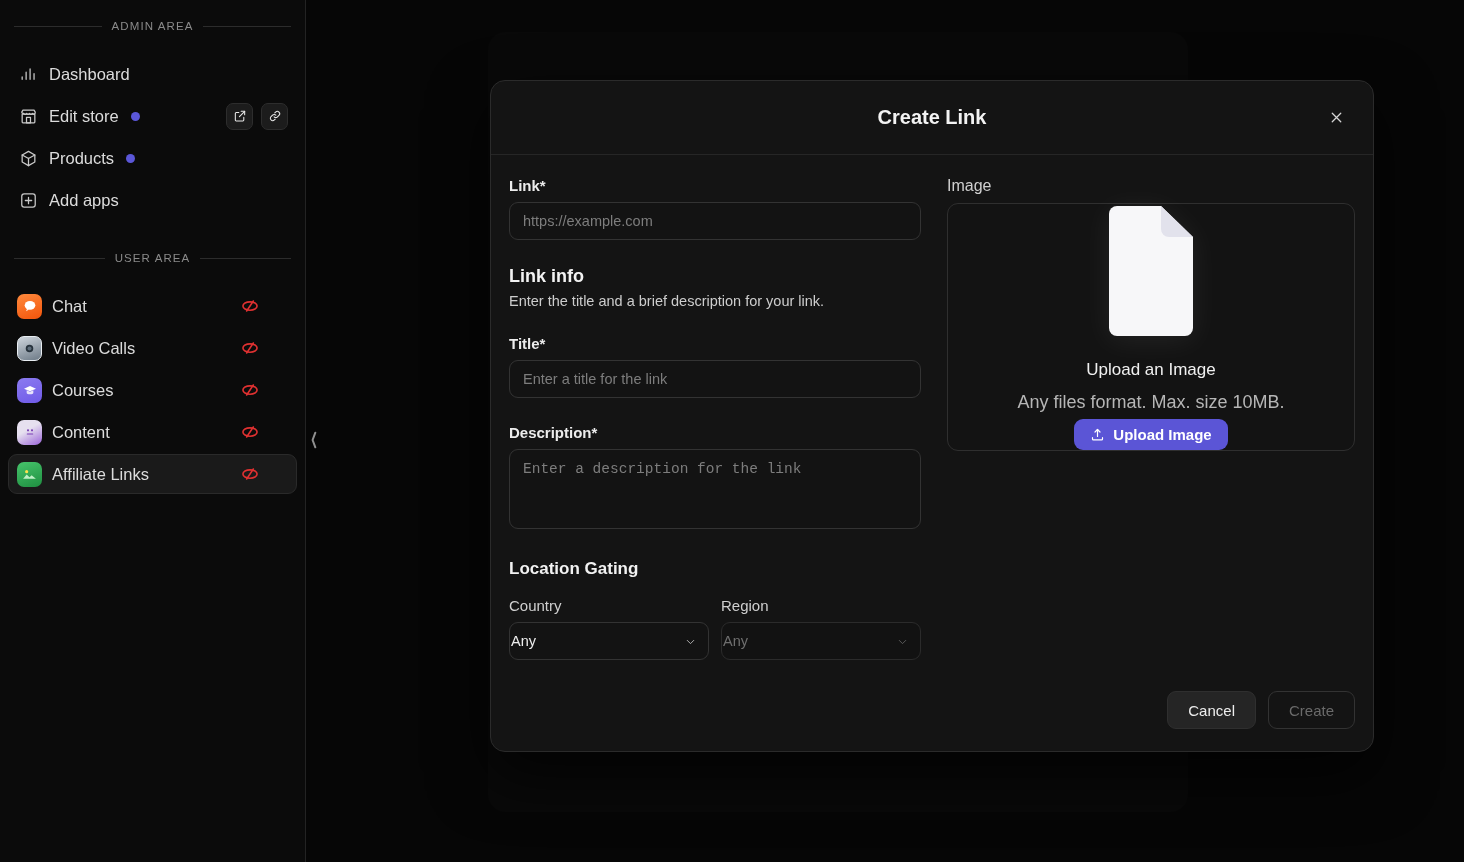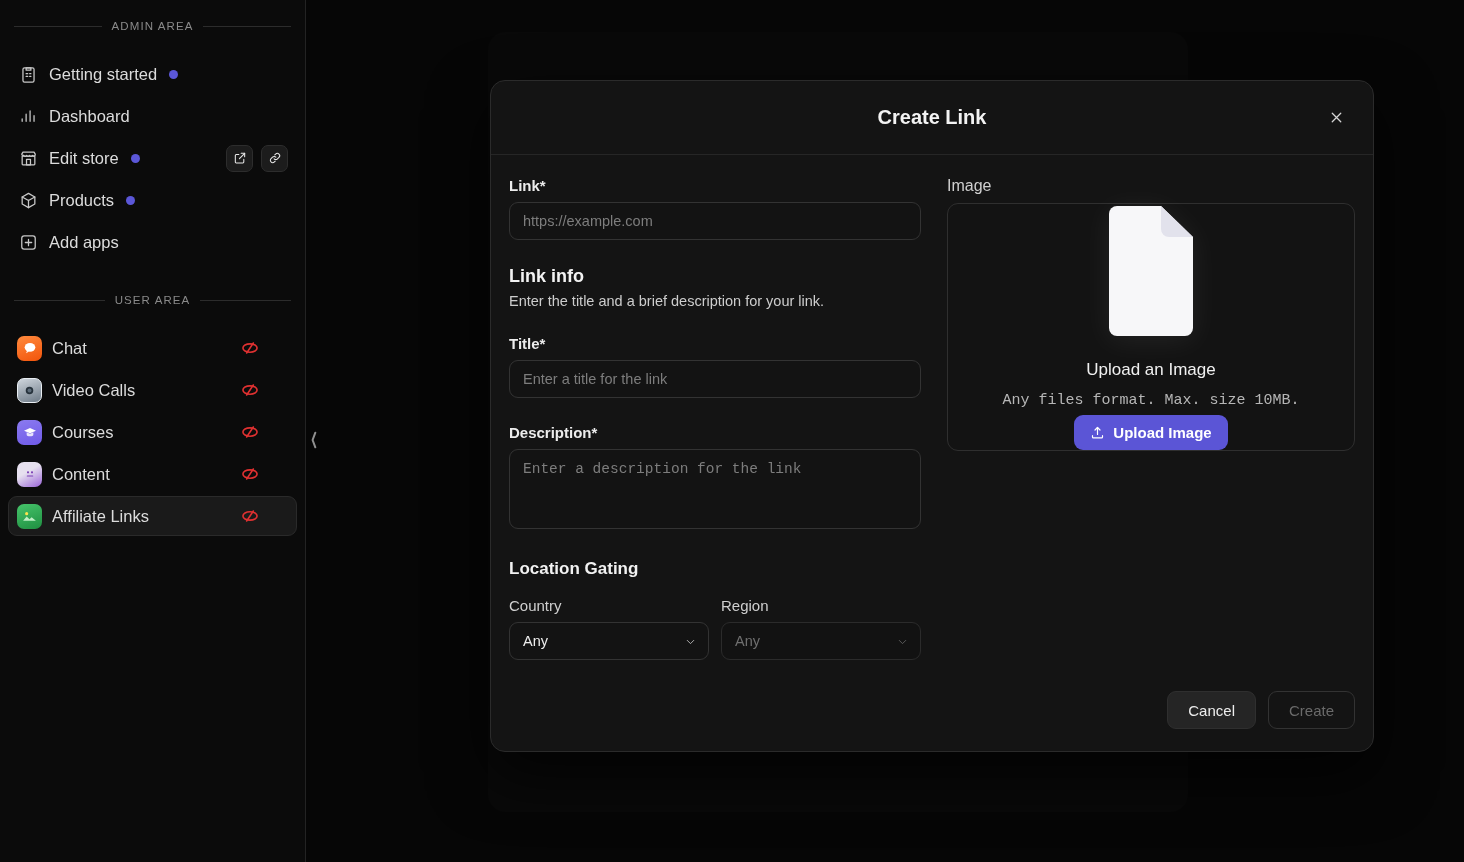--- a/index.html
+++ b/index.html
@@ -156,21 +156,21 @@
   .section-sub { font-size: 14.5px; color: #cdcdcd; margin-top: 6px; }
 
   .gate-row { display: flex; gap: 12px; }
   .gate-col { width: 200px; }
   .select-wrap { position: relative; }
   .select {
     width: 100%; height: 38px;
     background: #131313;
     border: 1px solid #333333;
     border-radius: 9px;
-    padding: 0 34px 0 13px;
+    padding: 0 34px 0 1px;
     font-size: 14.5px; color: #ededed;
     display: flex; align-items: center;
     cursor: pointer;
   }
   .select.disabled { color: #6f6f6f; background: #121212; border-color: #2b2b2b; cursor: default; }
   .chev {
     position: absolute; right: 12px; top: 50%; transform: translateY(-50%);
     width: 13px; height: 13px; pointer-events: none;
   }
   .chev svg { width: 13px; height: 13px; stroke: #b8b8b8; fill: none; stroke-width: 1.7; stroke-linecap: round; stroke-linejoin: round; }
@@ -186,21 +186,21 @@
     align-items: center; justify-content: flex-end;
     cursor: pointer;
   }
   .file-glyph {
     width: 100px; height: 134px; position: relative;
     margin-bottom: 22px;
     filter: drop-shadow(0 4px 14px rgba(255,255,255,0.07));
   }
   .file-glyph svg { width: 100px; height: 134px; }
   .upload-title { font-size: 17px; color: #f0f0f0; }
-  .upload-sub { font-size: 15px; color: #b6b6b6; margin-top: 12px; font-family: Liberation Mono, monospace; }
+  .upload-sub { font-size: 18px; color: #b6b6b6; margin-top: 12px; }
   .upload-btn {
     margin-top: 6px;
     height: 36px; padding: 0 16px;
     background: #5b55d6;
     border: none; border-radius: 9px;
     color: #ffffff; font-size: 15px; font-weight: 700;
     display: flex; align-items: center; gap: 8px;
     cursor: pointer;
     font-family: "Liberation Sans", sans-serif;
   }
@@ -227,31 +227,20 @@
 <div class="app">
 
   <aside class="sidebar">
 
     <div class="section-head">
       <div class="rule short"></div>
       <div class="txt">ADMIN AREA</div>
       <div class="rule"></div>
     </div>
 
-    <div class="nav-item">
-      <span class="nav-icon">
-        <svg viewBox="0 0 24 24">
-            <rect x="5" y="3.5" width="14" height="18" rx="2"></rect>
-            <path d="M9 3.5h6v3H9z"></path>
-            <path d="M9 11h2M9 14.5h2M13.5 11h1.5M13.5 14.5h1.5"></path>
-          </svg>
-      </span>
-      <span class="nav-label">Getting started</span>
-      <span class="dot"></span>
-    </div>
 
     <div class="nav-item">
       <span class="nav-icon">
         <svg viewBox="0 0 24 24">
             <path d="M4 18v-3M9 18V9M14 18V5M19 18v-7"></path>
           </svg>
       </span>
       <span class="nav-label">Dashboard</span>
     </div>
 

